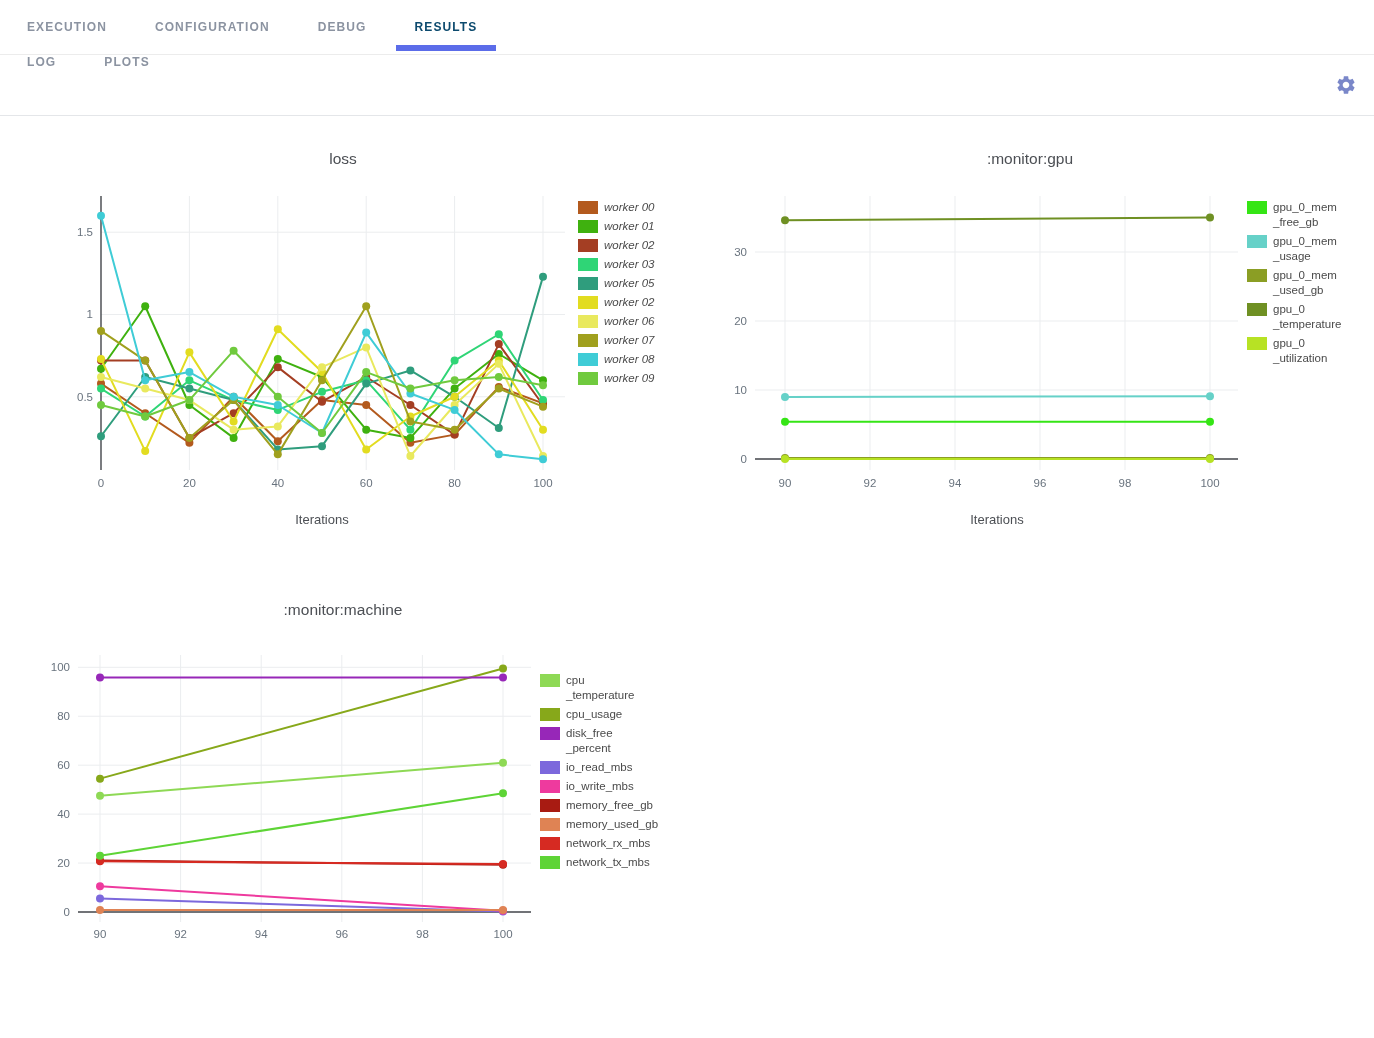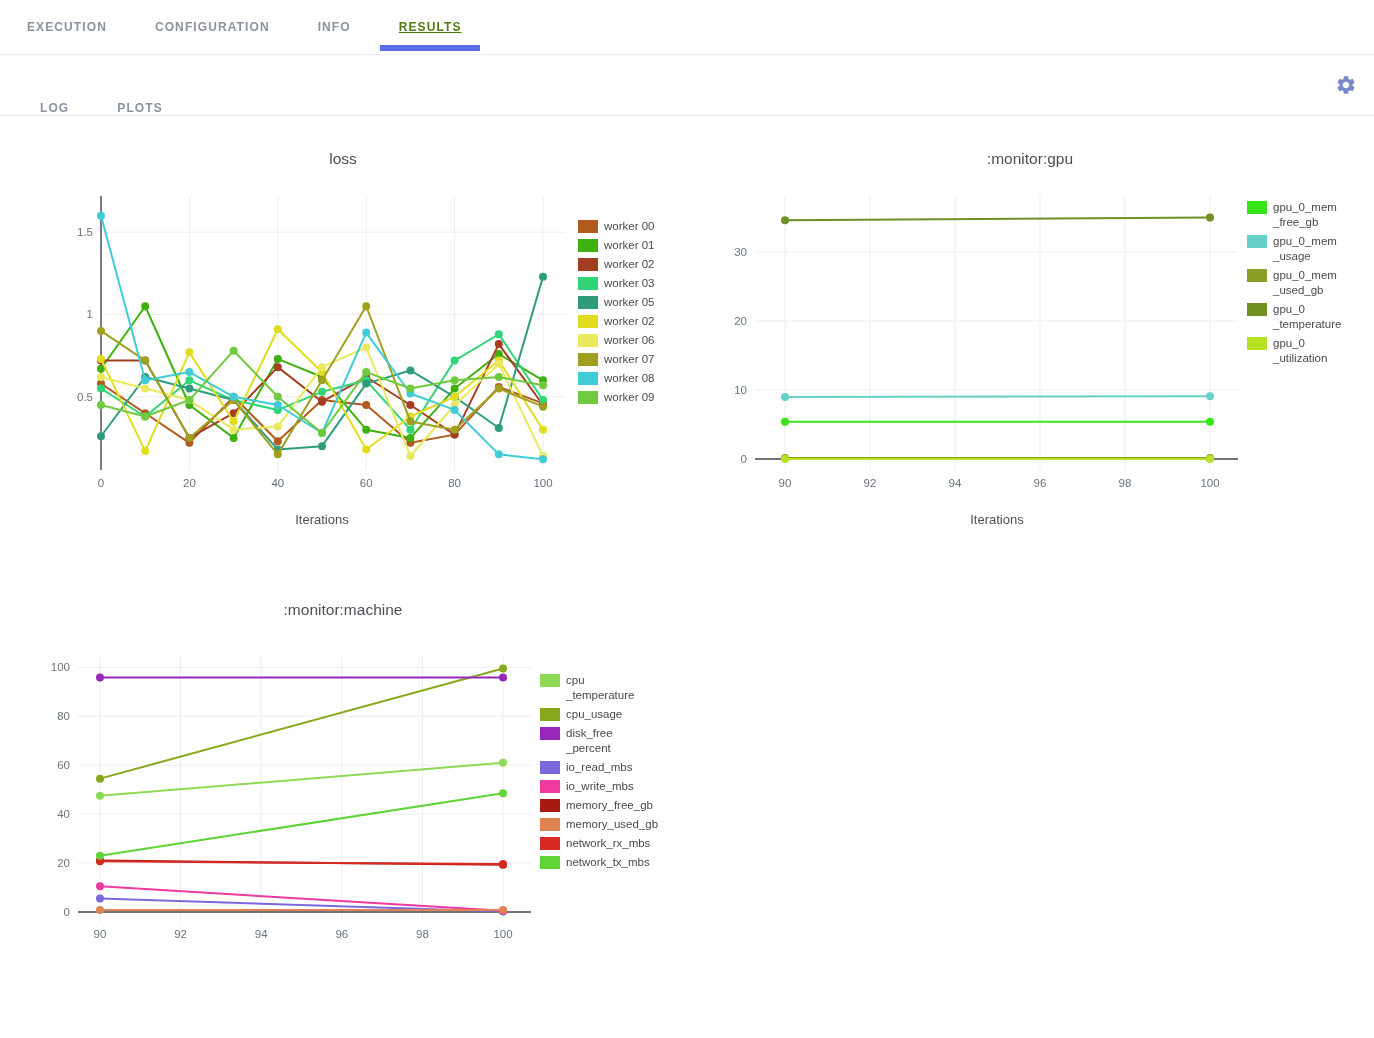--- a/index.html
+++ b/index.html
@@ -1,24 +1,24 @@
 <!DOCTYPE html>
 <html><head>
 <meta charset="utf-8">
 <style>
   * { box-sizing: border-box; margin: 0; padding: 0; }
   body { background:#fff; font-family:"Liberation Sans", sans-serif; }
   .page { position:relative; width:1374px; height:962px; background:#fff; overflow:hidden; }
 
   
   .topnav { display:flex; align-items:stretch; height:55px; border-bottom:1px solid #ececec; padding-left:3px; background:#fff; }
-  .subnav { display:flex; align-items:flex-end; height:61px; border-bottom:1px solid #e4e6e9; padding-left:16px; background:#fff; position:relative; }
+  .subnav { display:flex; align-items:flex-start; height:61px; border-bottom:1px solid #e4e6e9; padding-left:3px; background:#fff; position:relative; }
   .tab { position:relative; display:flex; align-items:center; padding:0 24px; font-size:12px; font-weight:700;
          letter-spacing:1.1px; color:#8b93a1; cursor:pointer; white-space:nowrap; }
-  .tab.active { color:#4d7c0f;text-decoration:underline; }
+  .tab.active { color:#0c4a6e; }
   .topnav .tab.active::after { content:""; position:absolute; left:50%; transform:translateX(-50%); bottom:3px; width:100px; height:6px; background:#5b6ce9; }
   .subnav .tab.active::after { content:""; position:absolute; left:50%; transform:translateX(-50%); bottom:0; width:101px; height:5px; background:#5b6ce9; }
   .gear-btn { margin-left:auto; margin-right:17px; align-self:center; width:22px; height:22px; border:none; background:transparent; cursor:pointer; padding:0; }
   .gear-btn svg { display:block; }
 
   
   #charts { position:relative; width:1374px; height:922px; }
   .chart-panel { position:absolute; width:687px; height:440px; }
   .chart-panel svg { position:absolute; left:0; top:0; }
   .legend { position:absolute; width:110px; }
@@ -28,21 +28,21 @@
   .legend-label span { display:block; white-space:nowrap; }
 </style>
 </head>
 <body>
 
 <div class="page">
 
   <nav class="topnav">
     <div class="tab">EXECUTION</div>
     <div class="tab">CONFIGURATION</div>
-    <div class="tab">INFO</div>
+    <div class="tab">DEBUG</div>
     <div class="tab active">RESULTS</div>
   </nav>
 
   <nav class="subnav">
     <div class="tab">LOG</div>
     <div class="tab">PLOTS</div>
     <button class="gear-btn" title="">
       <span>
         <svg width="22" height="22" viewBox="0 0 24 24" fill="#7a87c9" aria-hidden="true">
           <path d="M19.14 12.94c.04-.3.06-.61.06-.94 0-.32-.02-.64-.07-.94l2.03-1.58c.18-.14.23-.41.12-.61l-1.92-3.32c-.12-.22-.37-.29-.59-.22l-2.39.96c-.5-.38-1.03-.7-1.62-.94l-.36-2.54c-.04-.24-.24-.41-.48-.41h-3.84c-.24 0-.43.17-.47.41l-.36 2.54c-.59.24-1.13.57-1.62.94l-2.39-.96c-.22-.08-.47 0-.59.22L2.74 8.87c-.12.21-.08.47.12.61l2.03 1.58c-.05.3-.09.63-.09.94s.02.64.07.94l-2.03 1.58c-.18.14-.23.41-.12.61l1.92 3.32c.12.22.37.29.59.22l2.39-.96c.5.38 1.03.7 1.62.94l.36 2.54c.05.24.24.41.48.41h3.84c.24 0 .44-.17.47-.41l.36-2.54c.59-.24 1.13-.56 1.62-.94l2.39.96c.22.08.47 0 .59-.22l1.92-3.32c.12-.22.07-.47-.12-.61l-2.01-1.58zM12 15.6c-1.98 0-3.6-1.62-3.6-3.6s1.62-3.6 3.6-3.6 3.6 1.62 3.6 3.6-1.62 3.6-3.6 3.6z"></path>
@@ -188,21 +188,21 @@
           <circle cx="277.8" cy="280.7708" r="4" fill="#70ca3e"></circle>
           <circle cx="322" cy="316.974" r="4" fill="#70ca3e"></circle>
           <circle cx="366.2" cy="256.0868" r="4" fill="#70ca3e"></circle>
           <circle cx="410.4" cy="272.5428" r="4" fill="#70ca3e"></circle>
           <circle cx="454.6" cy="264.3148" r="4" fill="#70ca3e"></circle>
           <circle cx="498.8" cy="261.0236" r="4" fill="#70ca3e"></circle>
           <circle cx="543" cy="269.2516" r="4" fill="#70ca3e"></circle>
           <text x="343" y="48" text-anchor="middle" font-size="15.5" fill="#4c4f54">loss</text>
           <text x="322" y="408" text-anchor="middle" font-size="13" fill="#4c4f54">Iterations</text>
         </svg>
-      <div class="legend" style="left: 578px; top: 103px;">
+      <div class="legend" style="left: 578px; top: 84px; font-style: italic;">
           <div class="legend-item">
             <div class="legend-swatch" style="background: rgb(179, 90, 30);"></div>
             <div class="legend-label">
               <span>worker 00</span>
             </div>
           </div>
           <div class="legend-item">
             <div class="legend-swatch" style="background: rgb(63, 177, 15);"></div>
             <div class="legend-label">
               <span>worker 01</span>

